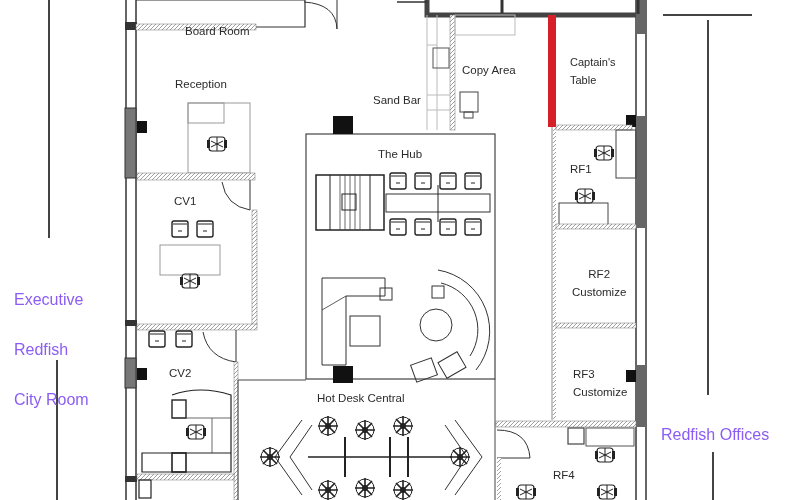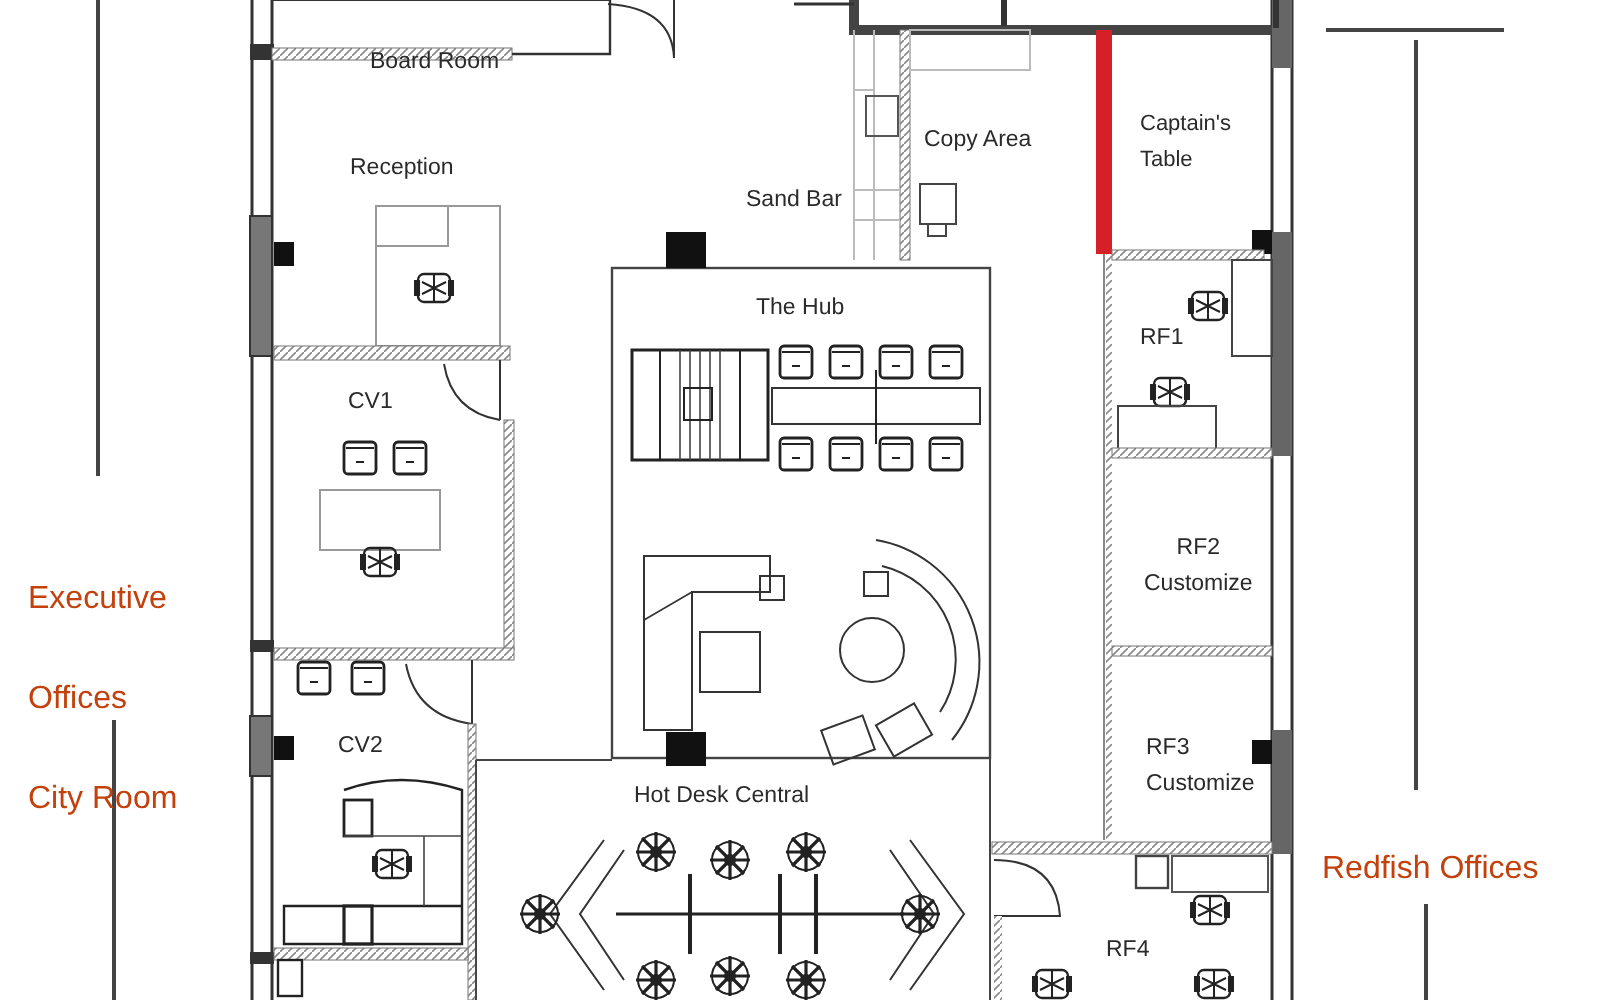--- a/index.html
+++ b/index.html
@@ -1,19 +1,19 @@
 <!DOCTYPE html>
 <html><head>
 <meta charset="utf-8">
 <style>
   html, body { margin:0; padding:0; background:#ffffff; }
   body { width:800px; height:500px; overflow:hidden; position:relative; font-family:"Liberation Sans", sans-serif; }
   .plan { position:absolute; left:0; top:0; width:800px; height:500px; }
   .label { position:absolute; color:#2a2a2a; font-family:"Liberation Sans", sans-serif; font-size:11.5px; line-height:14px; white-space:nowrap; }
-  .zone { position:absolute; color:#c2410c; font-family:"Liberation Sans", sans-serif; font-size:16px; line-height:25px; white-space:pre-line; }
+  .zone { position:absolute; color:#8b5cf6; font-family:"Liberation Sans", sans-serif; font-size:16px; line-height:25px; white-space:pre-line; }
 </style>
 </head>
 <body>
 
 <div class="plan">
   <svg width="800" height="500" viewBox="0 0 800 500" xmlns="http://www.w3.org/2000/svg">
     <defs>
       <pattern id="hatch" width="4" height="4" patternUnits="userSpaceOnUse">
         <rect width="4" height="4" fill="#ffffff"></rect>
         <path d="M0,4 L4,0" stroke="#888" stroke-width="0.8"></path>
@@ -184,21 +184,21 @@
     <use href="#star-chair" x="403" y="426"></use>
     <use href="#star-chair" x="460" y="457"></use>
     <use href="#star-chair" x="328" y="490"></use>
     <use href="#star-chair" x="365" y="488"></use>
     <use href="#star-chair" x="403" y="490"></use>
   </svg>
 
   
   <div class="zone" style="left:14px; top:262px;">
     <div>Executive</div>
-    <div>Offices</div>
+    <div>Redfish</div>
     <div>City Room</div>
   </div>
   <div class="zone" style="left:661px; top:397px;">
     <div>Redfish Offices</div>
   </div>
 
   
   <div class="label" style="left:185px; top:0;margin-top:24px;">Board Room</div>
   <div class="label" style="left:175px; top:77px;">Reception</div>
   <div class="label" style="left:174px; top:194px;">CV1</div>

